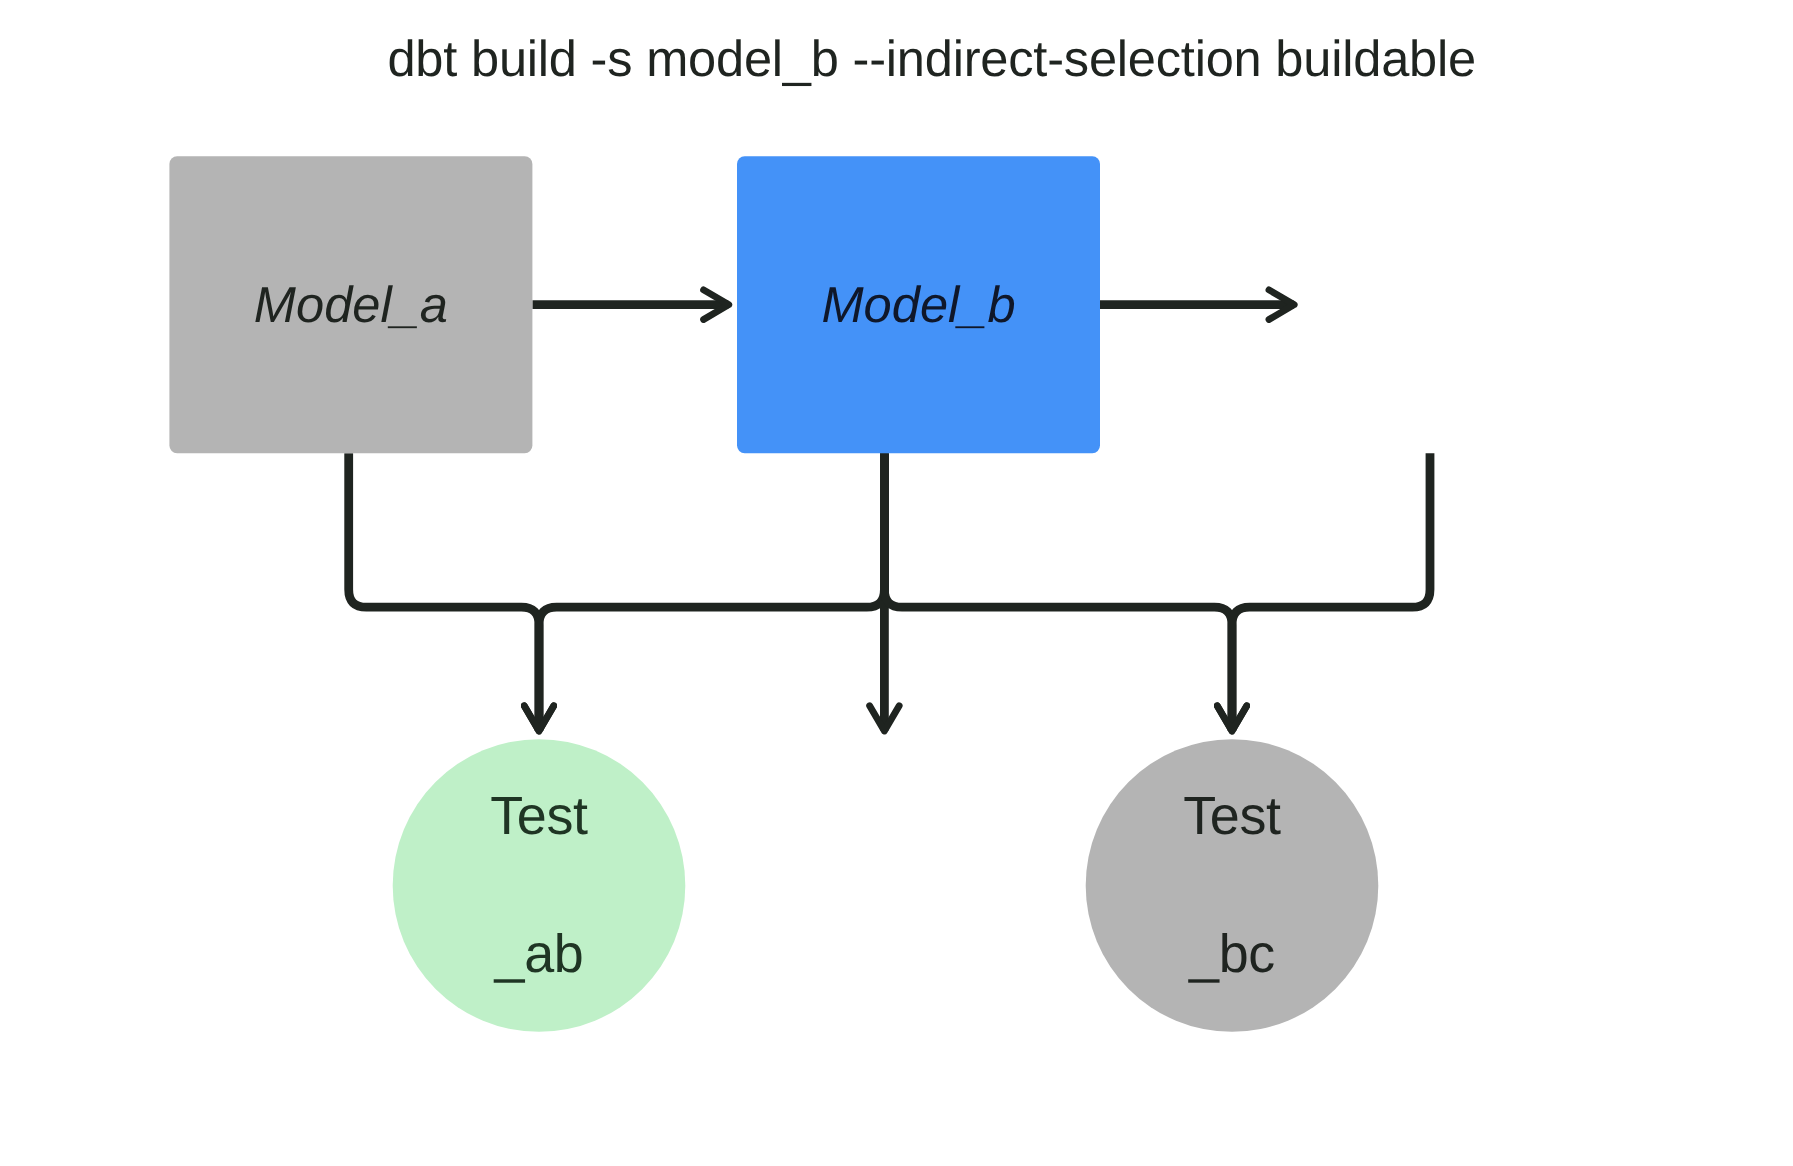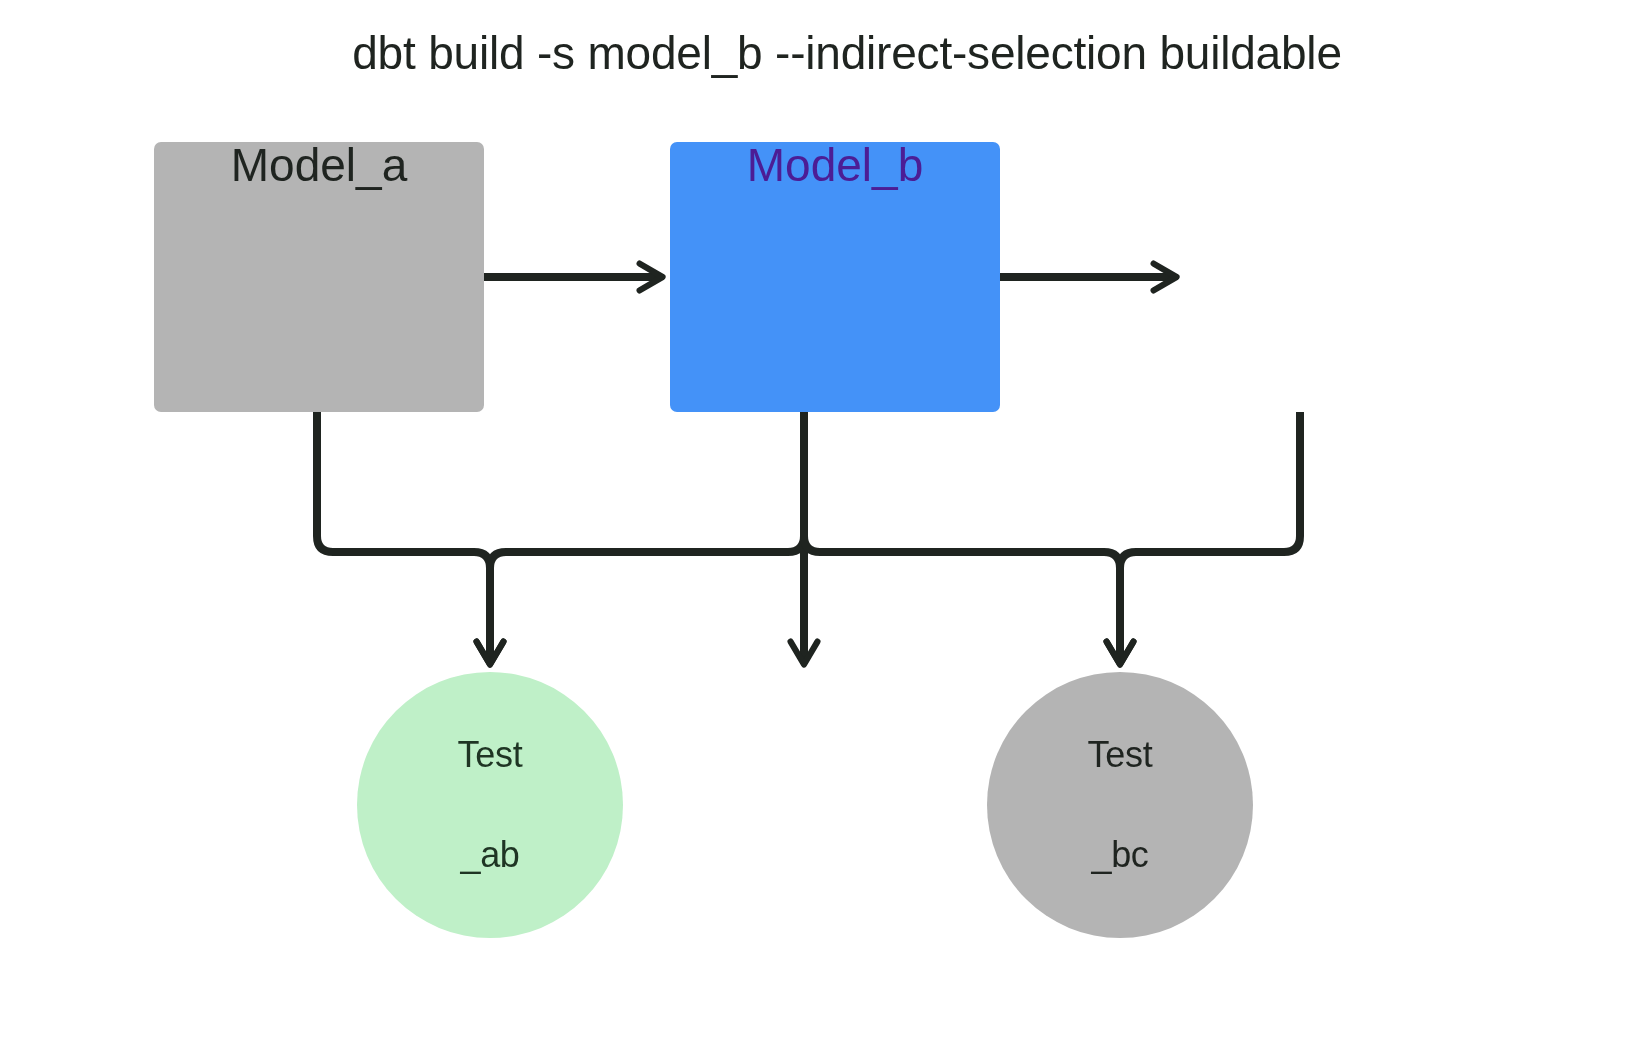--- a/index.html
+++ b/index.html
@@ -37,41 +37,42 @@
     font-size: 46px;
     font-weight: 400;
     color: #1f2420;
     letter-spacing: -0.2px;
     white-space: nowrap;
   }
   .model-node {
     position: absolute;
     border-radius: 7px;
     display: flex;
-    align-items: flex-start;
+    align-items: center;
     justify-content: center;
     box-sizing: border-box;
+    font-style: italic;
   }
   .model-label {
     font-size: 46px;
     font-weight: 400;
     line-height: 1;
     white-space: nowrap;
   }
   .test-node {
     position: absolute;
     border-radius: 50%;
     display: flex;
     flex-direction: column;
     align-items: center;
     justify-content: center;
     box-sizing: border-box;
   }
   .test-label {
-    font-size: 36px;
+    font-size: 49px;
     font-weight: 400;
     line-height: 1.0;
     text-align: center;
     white-space: pre-line;
     letter-spacing: -0.3px;
   }
   .test-label .lbl-line { display: block; }
   .test-label .lbl-line + .lbl-line { margin-top: 28px; }
 </style>
 </head>
@@ -104,21 +105,21 @@
 
       <path d="M 1268 412 L 1268 536 Q 1268 552 1252 552 L 1104 552 Q 1088 552 1088 568 L 1088 664" marker-end="url(#arrowhead)"></path>
     </g>
   </svg>
 
   <div class="model-node" style="left:122px; top:142px; width:330px; height:270px; background:#b4b4b4;">
     <span class="model-label" style="color:#1f2420;">Model_a</span>
   </div>
 
   <div class="model-node" style="left:638px; top:142px; width:330px; height:270px; background:#4492f8;">
-    <span class="model-label" style="color:#4c1d95;">Model_b</span>
+    <span class="model-label" style="color:#0f172a;">Model_b</span>
   </div>
 
 
   <div class="test-node" style="left:325px; top:672px; width:266px; height:266px; background:#bff0c8;">
     <span class="test-label" style="color:#1f3524;">
       <span class="lbl-line">Test</span>
       <span class="lbl-line">_ab</span>
     </span>
   </div>
 

